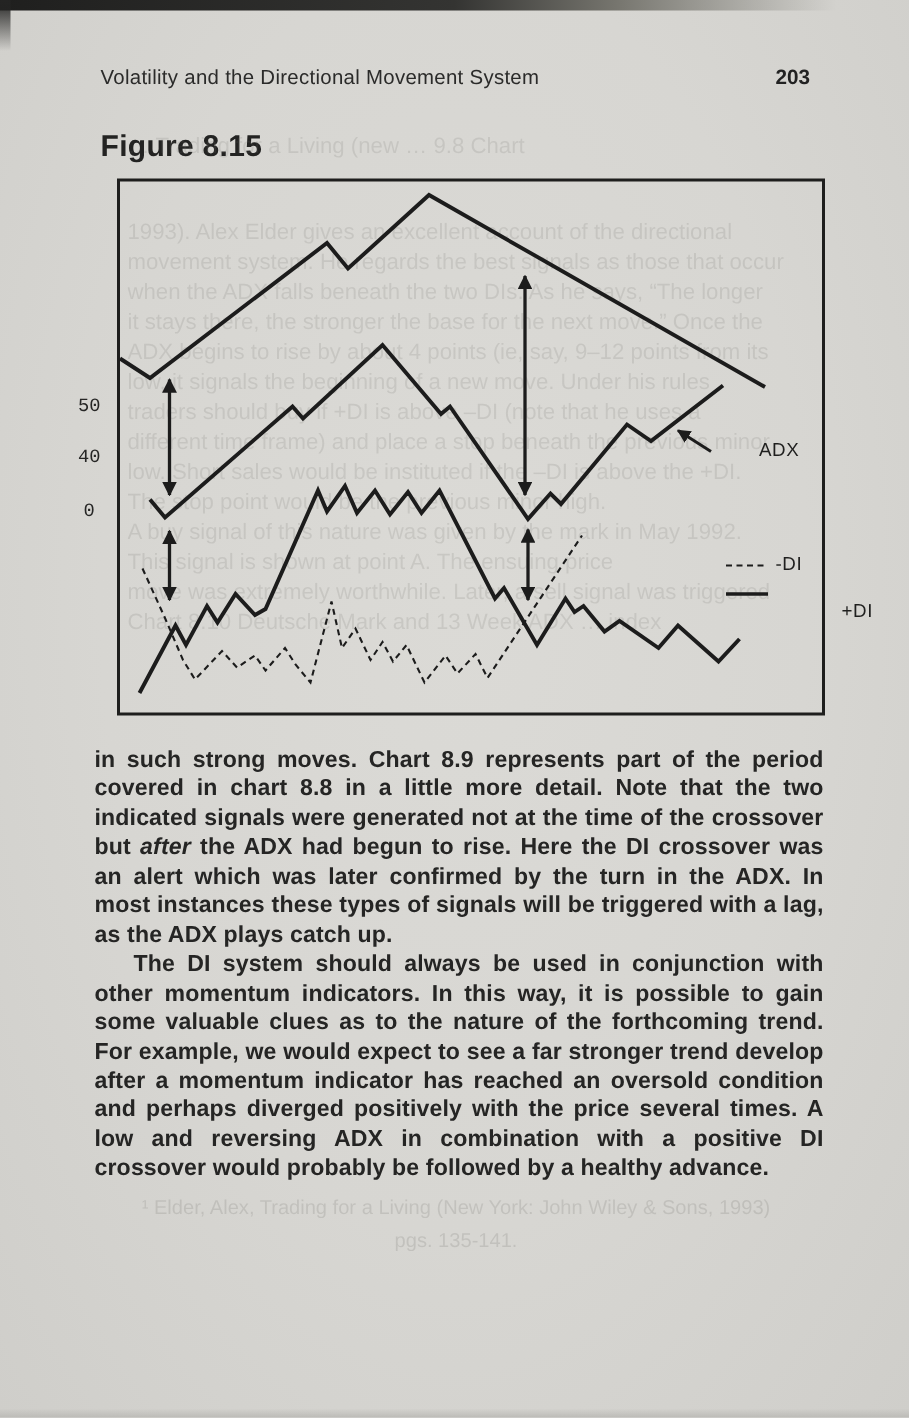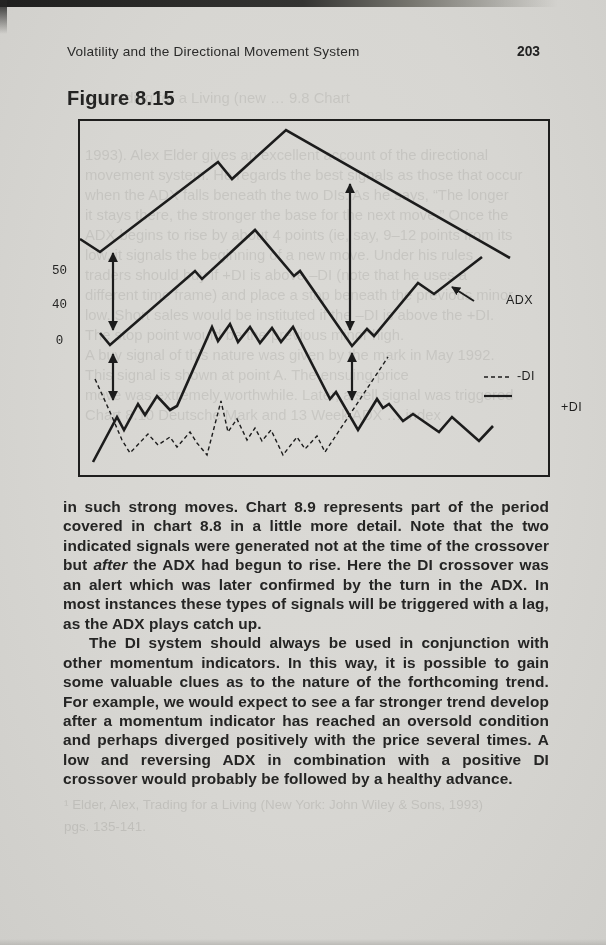--- a/index.html
+++ b/index.html
@@ -23,21 +23,21 @@
   #header{position:absolute;left:67px;top:44px;width:473px;display:flex;justify-content:space-between;align-items:baseline;}
   #header .title{font-size:13.6px;color:#2b2b2a;letter-spacing:.2px;}
   #header .pagenum{font-size:13.8px;font-weight:bold;color:#222;}
 
   #figure-label{position:absolute;left:67px;top:87px;font-size:20px;font-weight:bold;color:#232322;letter-spacing:.2px;}
 
   
   #ghost-lines{position:absolute;left:0;top:0;width:606px;height:663px;z-index:1;}
   .ghost-line{position:absolute;left:85px;width:462px;font-size:14.8px;color:#6e6d68;
     opacity:.16;filter:blur(.4px);white-space:nowrap;overflow:hidden;}
-  .ghost-foot{position:absolute;left:64px;width:480px;font-size:13.4px;color:#72716c;opacity:.2;filter:blur(.35px);}
+  .ghost-foot{position:absolute;left:64px;width:480px;font-size:13.4px;color:#72716c;opacity:.2;filter:blur(.35px);text-align:center;}
 
   
   #figure-box{position:absolute;left:78px;top:119px;width:468px;height:354px;border:2px solid #1e1e1d;z-index:2;background:transparent;}
 
   #chart-svg{position:absolute;left:0;top:0;width:606px;height:945px;z-index:3;pointer-events:none;}
 
   .ytick{position:absolute;left:44px;width:31px;text-align:center;font-size:12.5px;color:#262625;z-index:4;font-family:Liberation Mono, monospace;}
   .chart-text{position:absolute;font-size:12.5px;color:#1f1f1e;z-index:4;letter-spacing:.4px;}
 
   

